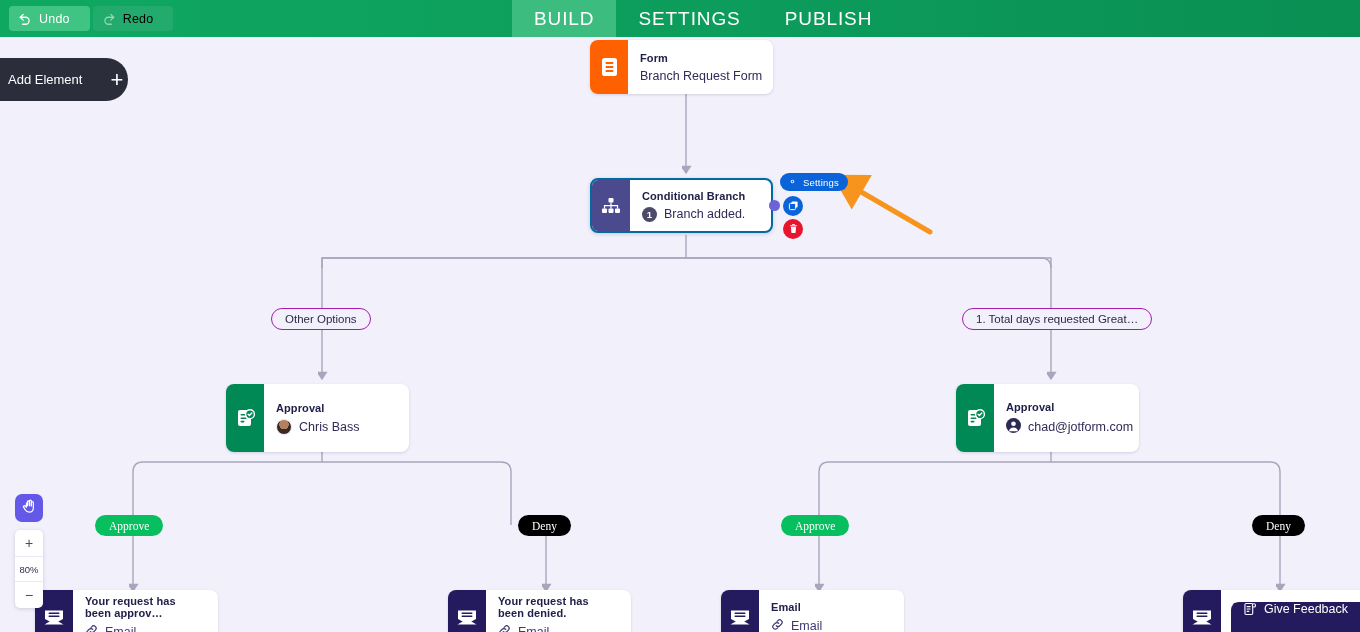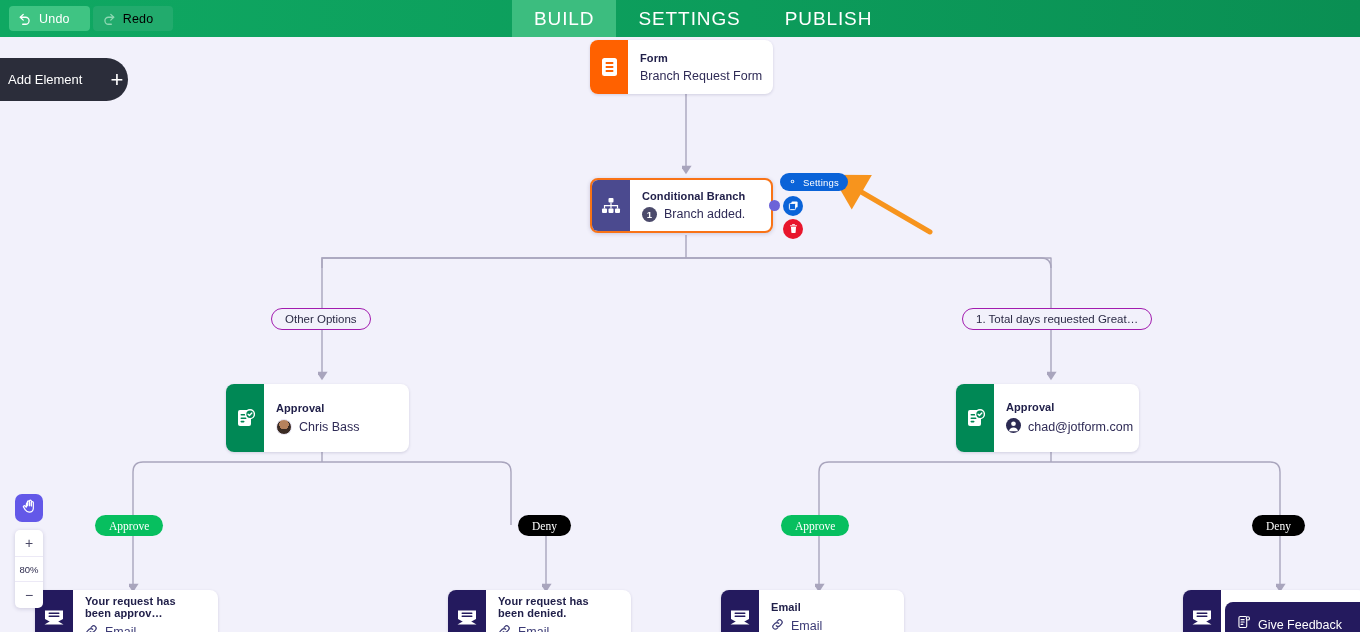--- a/index.html
+++ b/index.html
@@ -75,21 +75,21 @@
   }
   .node .sub {
     font-size: 12.5px; color: #2f2b56; margin-top: 5px;
     display: flex; align-items: center; gap: 7px; white-space: nowrap;
   }
 
   .node-form { left: 590px; top: 40px; width: 183px; height: 54px; }
   .node-form .icon-pane { background: #ff6100; }
 
   .node-branch { left: 590px; top: 178px; width: 183px; height: 55px;
-    border: 2px solid #f97316; box-shadow: 0 1px 4px rgba(40,30,90,.2); }
+    border: 2px solid #0369a1; box-shadow: 0 1px 4px rgba(40,30,90,.2); }
   .node-branch .icon-pane { background: #4b4a8f; }
   .badge-1 {
     display: inline-flex; align-items: center; justify-content: center;
     width: 15px; height: 15px; border-radius: 50%;
     background: #4b4a6b; color: #fff; font-size: 9.5px; font-weight: bold;
   }
 
   .node-approval { width: 183px; height: 68px; }
   .node-approval .icon-pane { background: #008855; }
   .node-approval.a1 { left: 226px; top: 384px; }
@@ -165,24 +165,24 @@
   }
   .zoom-stack > div {
     height: 26px; display: flex; align-items: center; justify-content: center;
     color: #4a4866; font-size: 14px;
   }
   .zoom-lvl { font-size: 9.5px !important; color: #2d2b4d !important; border-top: 1px solid #ece9f6; border-bottom: 1px solid #ece9f6; }
 
   
   .give-feedback {
     position: absolute; right: 0px; bottom: 0px;
-    height: 30px; padding: 0 18px 0 12px;
+    height: 30px; padding: 0 12px 0 12px;
     background: #241a5e; color: #ffffff;
     border-radius: 8px 0 0 0;
-    display: flex; align-items: flex-end; gap: 7px;
+    display: flex; align-items: flex-start; gap: 7px;
     font-size: 12.5px;
     z-index: 45;
   }
 </style>
 </head>
 <body>
 
 <div id="app">
 
   <div class="topbar">

